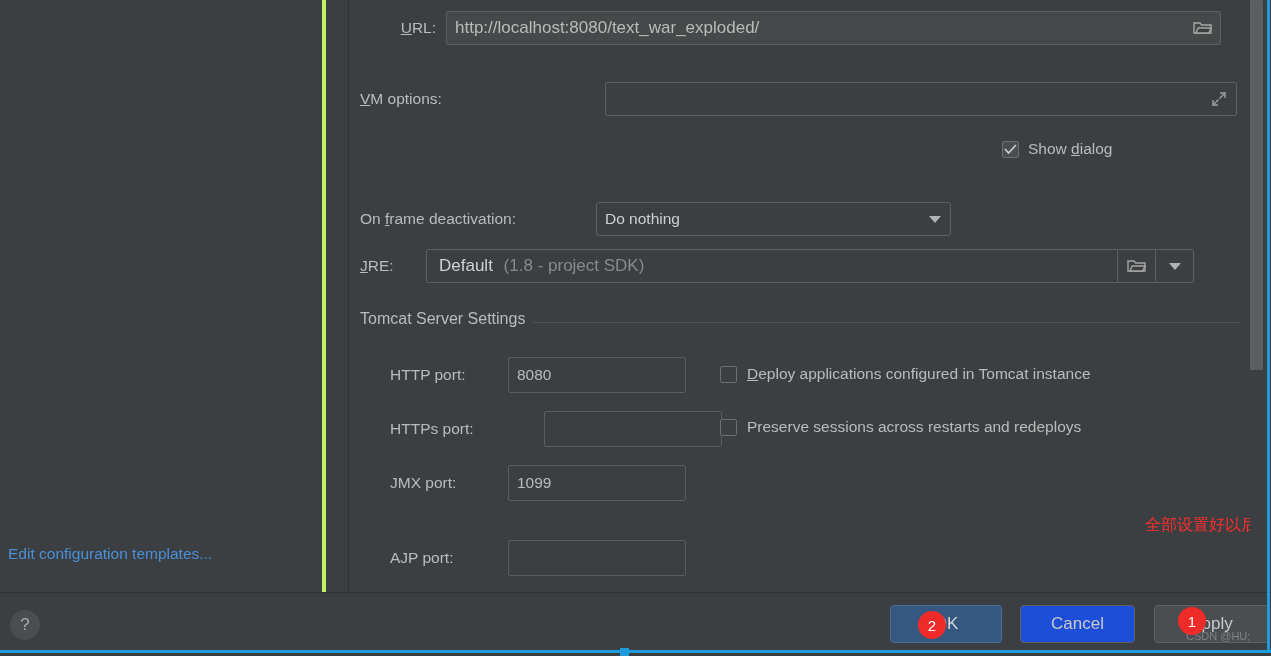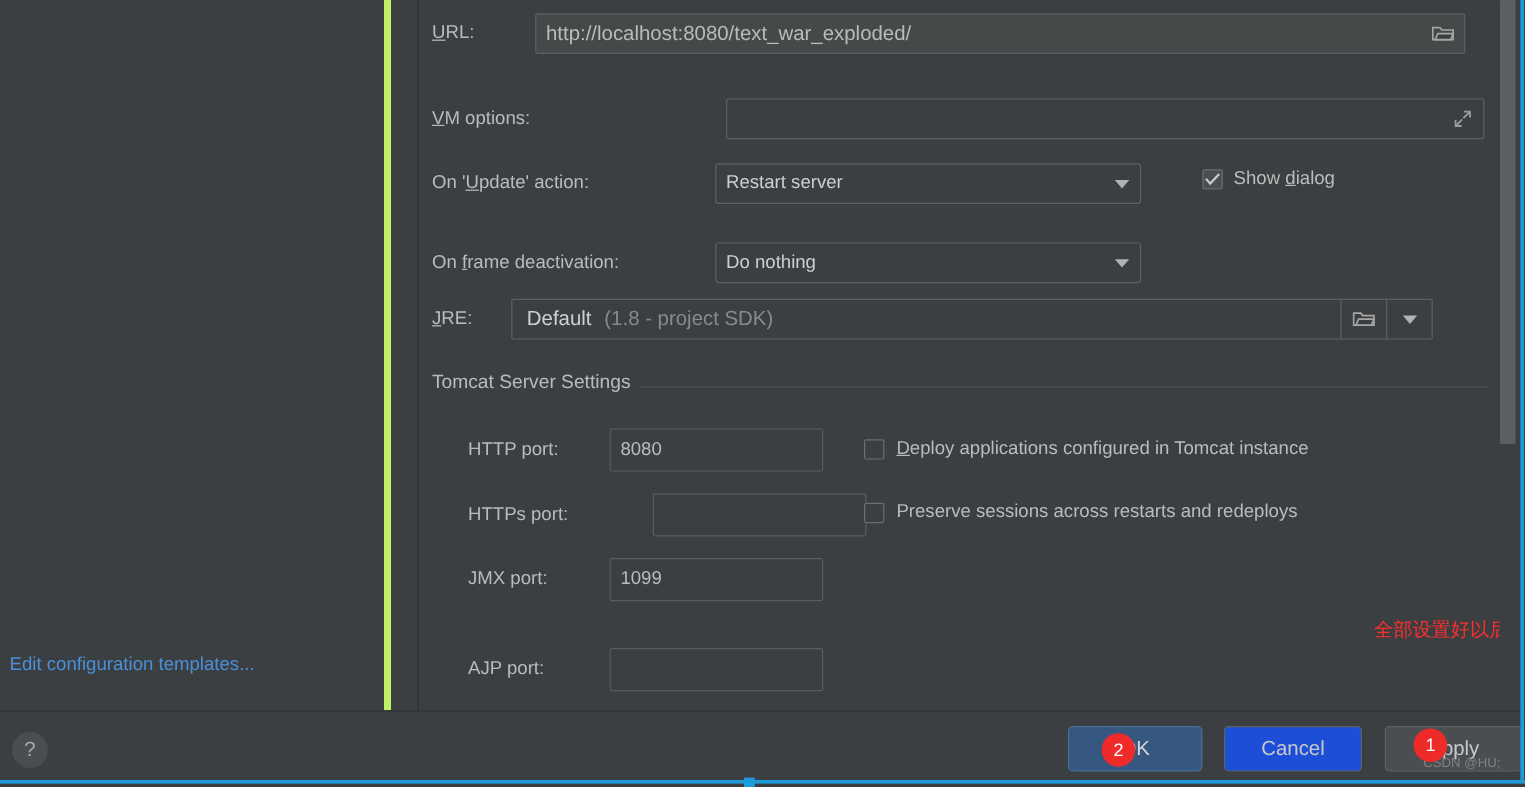--- a/index.html
+++ b/index.html
@@ -16,21 +16,21 @@
     overflow: hidden;
     color: #bbbbbb;
     font-size: 15px;
   }
 
   
   #left-panel {
     position: absolute; left: 0; top: 0;
     width: 326px; height: 592px;
     background: #3c3f41;
-    border-right: 6px solid #bef264;
+    border-right: 4px solid #bef264;
     padding-left: 30px;
   }
   #left-gutter {
     position: absolute; left: 326px; top: 0;
     width: 23px; height: 592px;
     background: #3c3f41;
     border-right: 1px solid #2f3133;
   }
   #edit-templates-link {
     position: absolute;
@@ -67,21 +67,21 @@
     display: flex;
     align-items: center;
     padding: 0 8px;
     height: 34px;
     overflow: hidden;
     white-space: nowrap;
   }
 
   
   #url-row { left: 10px; top: 11px; }
-  #url-label { width: 86px; text-align: left; padding-right: 10px; }
+  #url-label { width: 86px; text-align: right; padding-right: 10px; }
   #url-field {
     width: 775px;
     justify-content: space-between;
   }
   #url-text { color: #bbbbbb; }
 
   
   #vm-row { left: 10px; top: 82px; }
   #vm-label { width: 126px; }
   #vm-field {
@@ -314,31 +314,20 @@
           <svg width="18" height="18" viewBox="0 0 18 18">
             <path d="M10 3 h5 v5" fill="none" stroke="#9a9e9f" stroke-width="1.5"></path>
             <path d="M15 3 L9.5 8.5" stroke="#9a9e9f" stroke-width="1.5"></path>
             <path d="M8 15 H3 v-5" fill="none" stroke="#9a9e9f" stroke-width="1.5"></path>
             <path d="M3 15 L8.5 9.5" stroke="#9a9e9f" stroke-width="1.5"></path>
           </svg>
         </span>
       </div>
     </div>
 
-    <div class="row" id="update-row">
-      <div class="lbl" id="update-label"><span>On '</span><u>U</u><span>pdate' action:</span></div>
-      <div class="combo">
-        <span>Restart server</span>
-        <span>
-          <svg width="14" height="9" viewBox="0 0 14 9">
-              <path d="M1 1 L7 8 L13 1 Z" fill="#b0b3b4"></path>
-            </svg>
-        </span>
-      </div>
-    </div>
 
     <div id="showdialog-wrap">
       <span class="checkbox checked">
         <svg width="13" height="11" viewBox="0 0 13 11">
             <path d="M1 5 L4.5 9 L12 1" fill="none" stroke="#c8cbcc" stroke-width="1.8"></path>
           </svg>
       </span>
       <span class="cb-label"><span>Show </span><u>d</u><span>ialog</span></span>
     </div>
 

